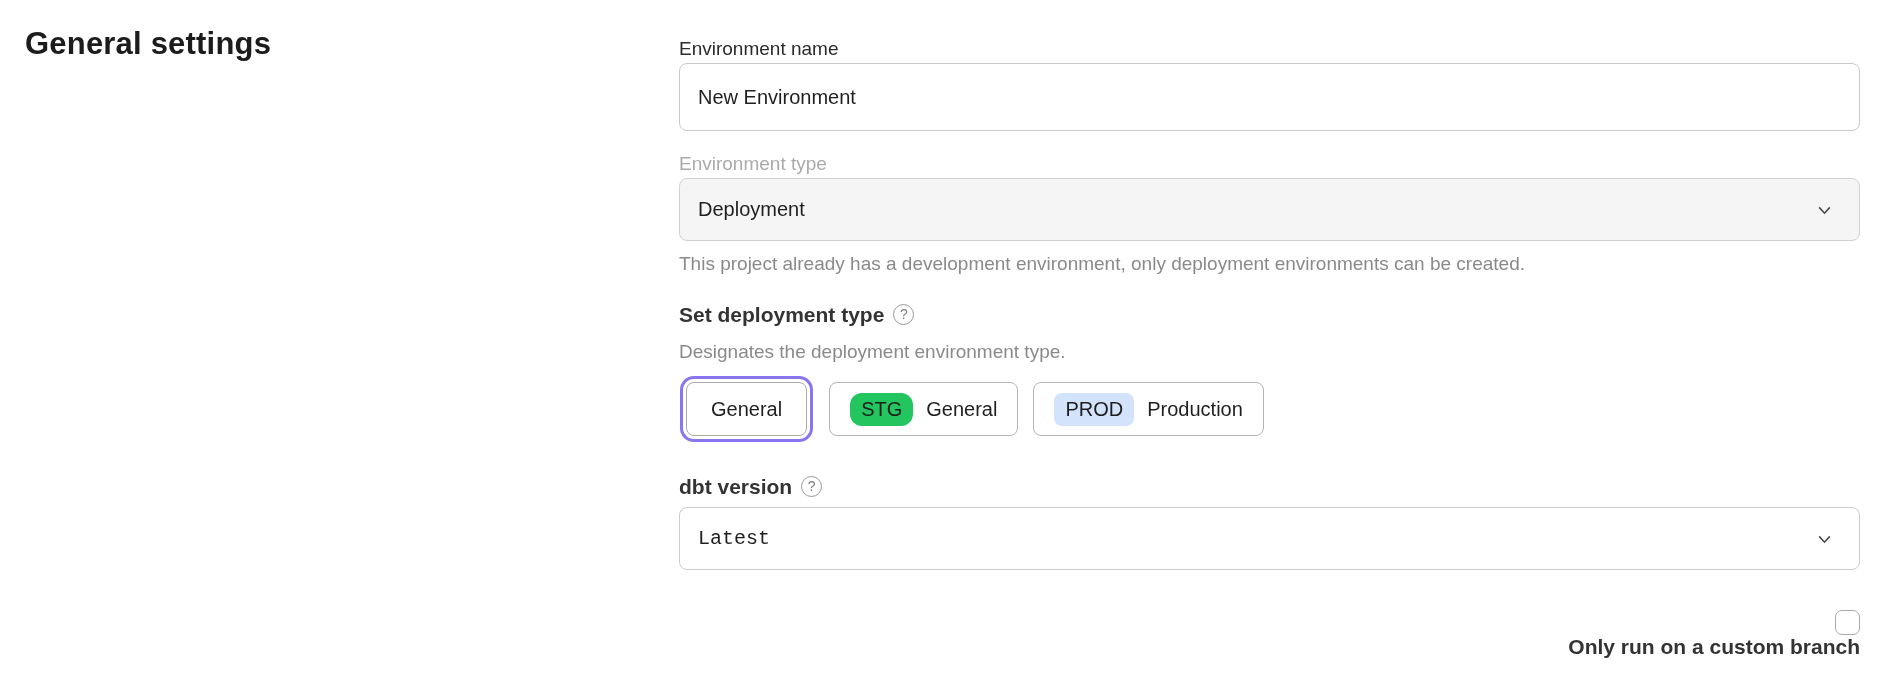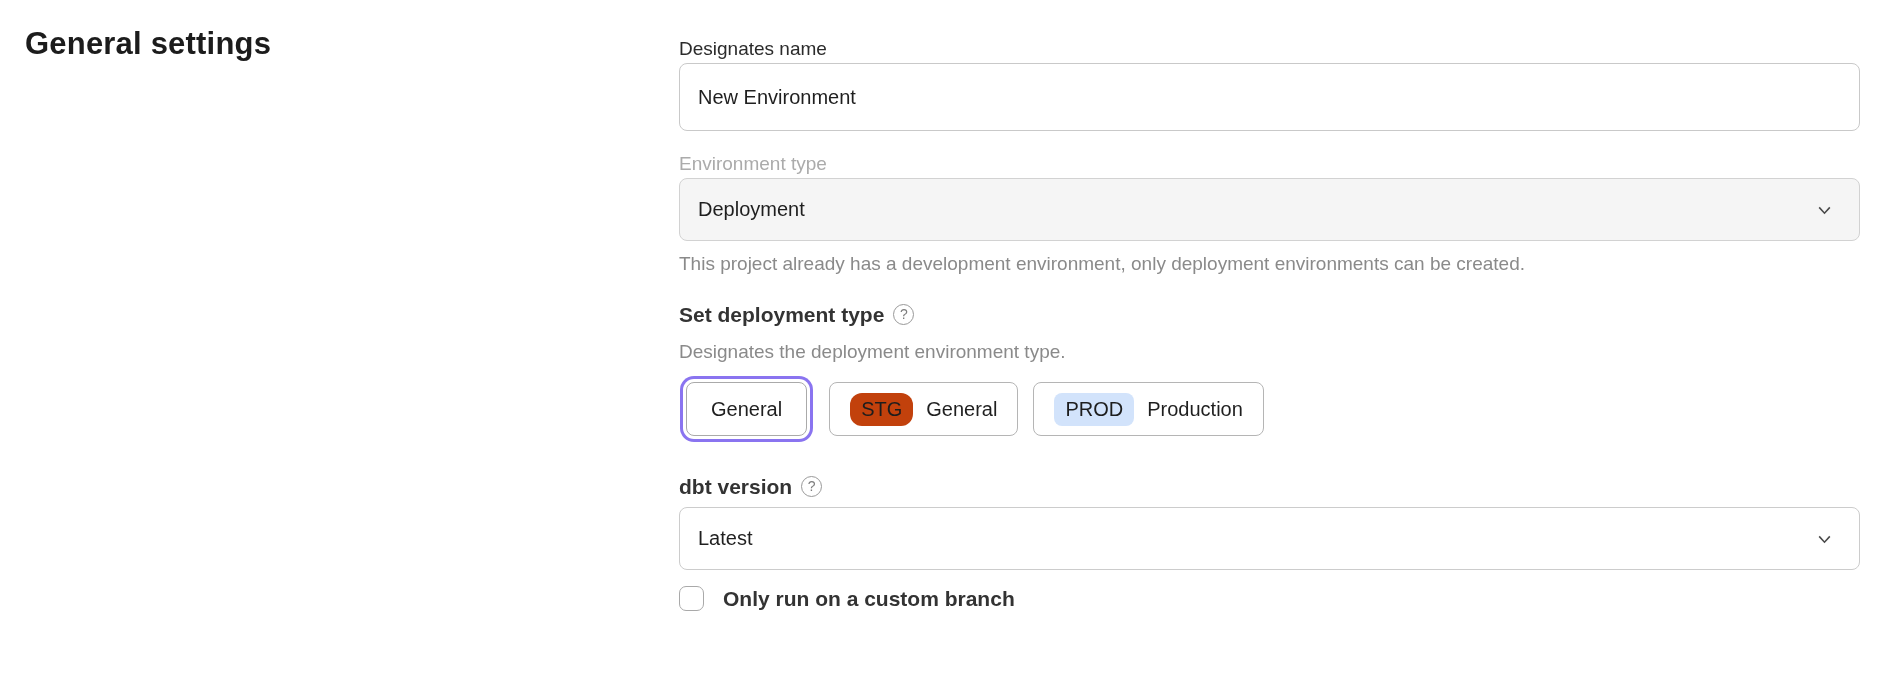--- a/index.html
+++ b/index.html
@@ -55,39 +55,39 @@
     font-family: "Liberation Sans", "DejaVu Sans", sans-serif;
   }
   .type-btn.selected { margin-left: 7px; margin-right: 7px; box-shadow: 0 0 0 3px #ffffff, 0 0 0 6px var(--accent, #8a74f0); }
   .type-btn .badge {
     display: inline-flex; align-items: center; justify-content: center;
     height: 33px; padding: 0 11px; border-radius: 8px;
     font-size: 20px; color: #1d1d1d; margin-right: 13px;
   }
   .type-btn.with-badge { padding: 0 20px; border-color: #b5b5b5; }
 
-  .checkbox-row { display: flex; align-items: flex-end; margin-top: 16px; }
+  .checkbox-row { display: flex; align-items: flex-end; margin-top: 40px; flex-direction: column; }
   .checkbox {
     width: 25px; height: 25px; border: 1.5px solid #a9a9a9; border-radius: 7px;
     background: #ffffff; cursor: pointer; flex: 0 0 auto;
   }
   .checkbox-label { margin-left: 19px; font-size: 21px; font-weight: 700; color: #333333; }
 </style>
 </head>
 <body>
 
 <div class="page">
 
   <div class="left-col">
     <div class="page-title">General settings</div>
   </div>
 
   <div class="form-col">
 
-    <div class="field-label">Designates name</div>
+    <div class="field-label">Environment name</div>
     <input class="text-input" type="text" value="New Environment" style="">
 
     <div class="field-label disabled">Environment type</div>
     <div class="select disabled">
       <span>Deployment</span>
       <span class="chev">
         <svg width="17" height="17" viewBox="0 0 16 16">
             <polyline points="3,5.5 8,11 13,5.5" fill="none" stroke="#4a4a4a" stroke-width="1.5"></polyline>
           </svg>
       </span>
@@ -98,34 +98,34 @@
       <span>Set deployment type</span>
       <span class="help-icon">?</span>
     </div>
     <div class="sub-helper">Designates the deployment environment type.</div>
 
     <div class="btn-row">
       <button class="type-btn selected">
         <span>General</span>
       </button>
       <button class="type-btn with-badge">
-        <span class="badge" style="background-color: #c2410c; border-radius: 12px;">STG</span>
+        <span class="badge" style="background-color: #22c55e; border-radius: 12px;">STG</span>
         <span>General</span>
       </button>
       <button class="type-btn with-badge">
         <span class="badge" style="background-color: rgb(210, 227, 251);">PROD</span>
         <span>Production</span>
       </button>
     </div>
 
     <div class="section-heading version">
       <span>dbt version</span>
       <span class="help-icon">?</span>
     </div>
-    <div class="select" style="margin-top:8px;">
+    <div class="select" style="margin-top:8px;font-family:Liberation Mono, monospace;">
       <span>Latest</span>
       <span class="chev">
         <svg width="17" height="17" viewBox="0 0 16 16">
             <polyline points="3,5.5 8,11 13,5.5" fill="none" stroke="#4a4a4a" stroke-width="1.5"></polyline>
           </svg>
       </span>
     </div>
 
     <div class="checkbox-row">
       <span class="checkbox"></span>

